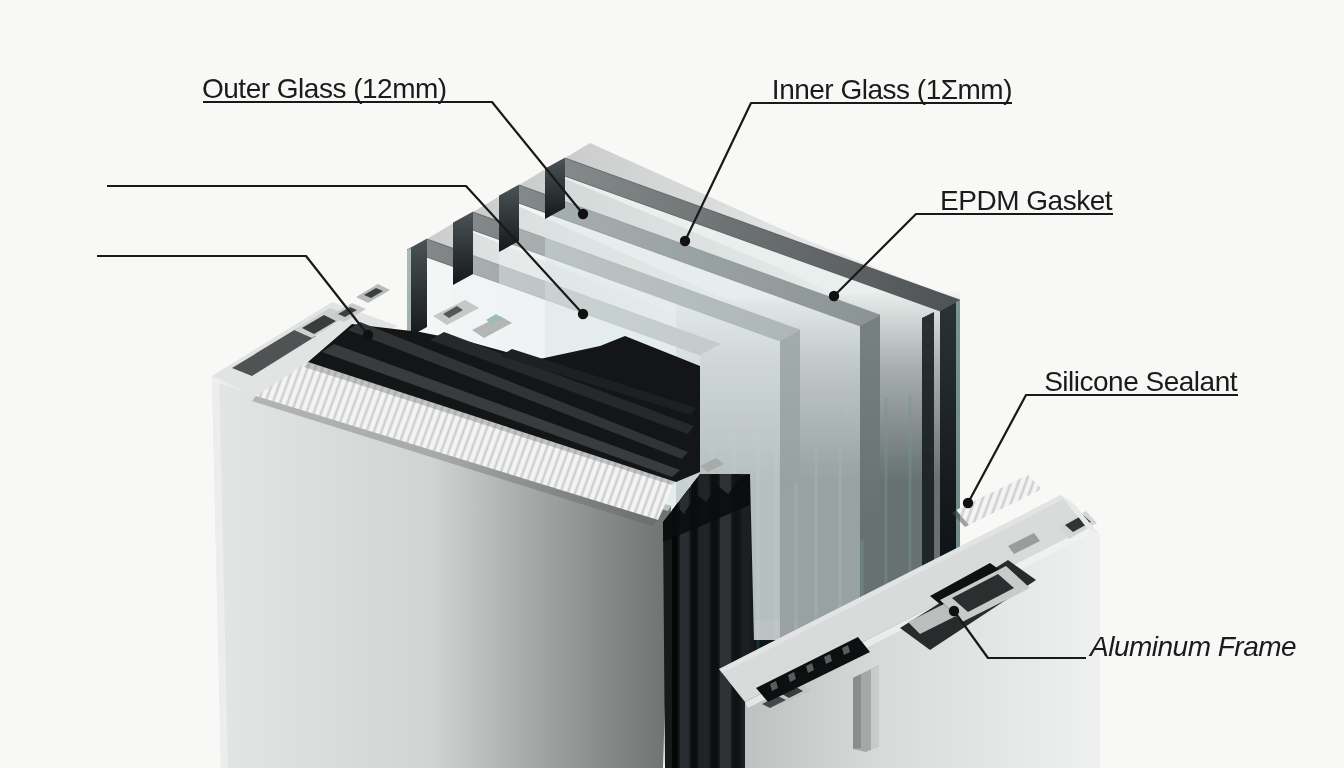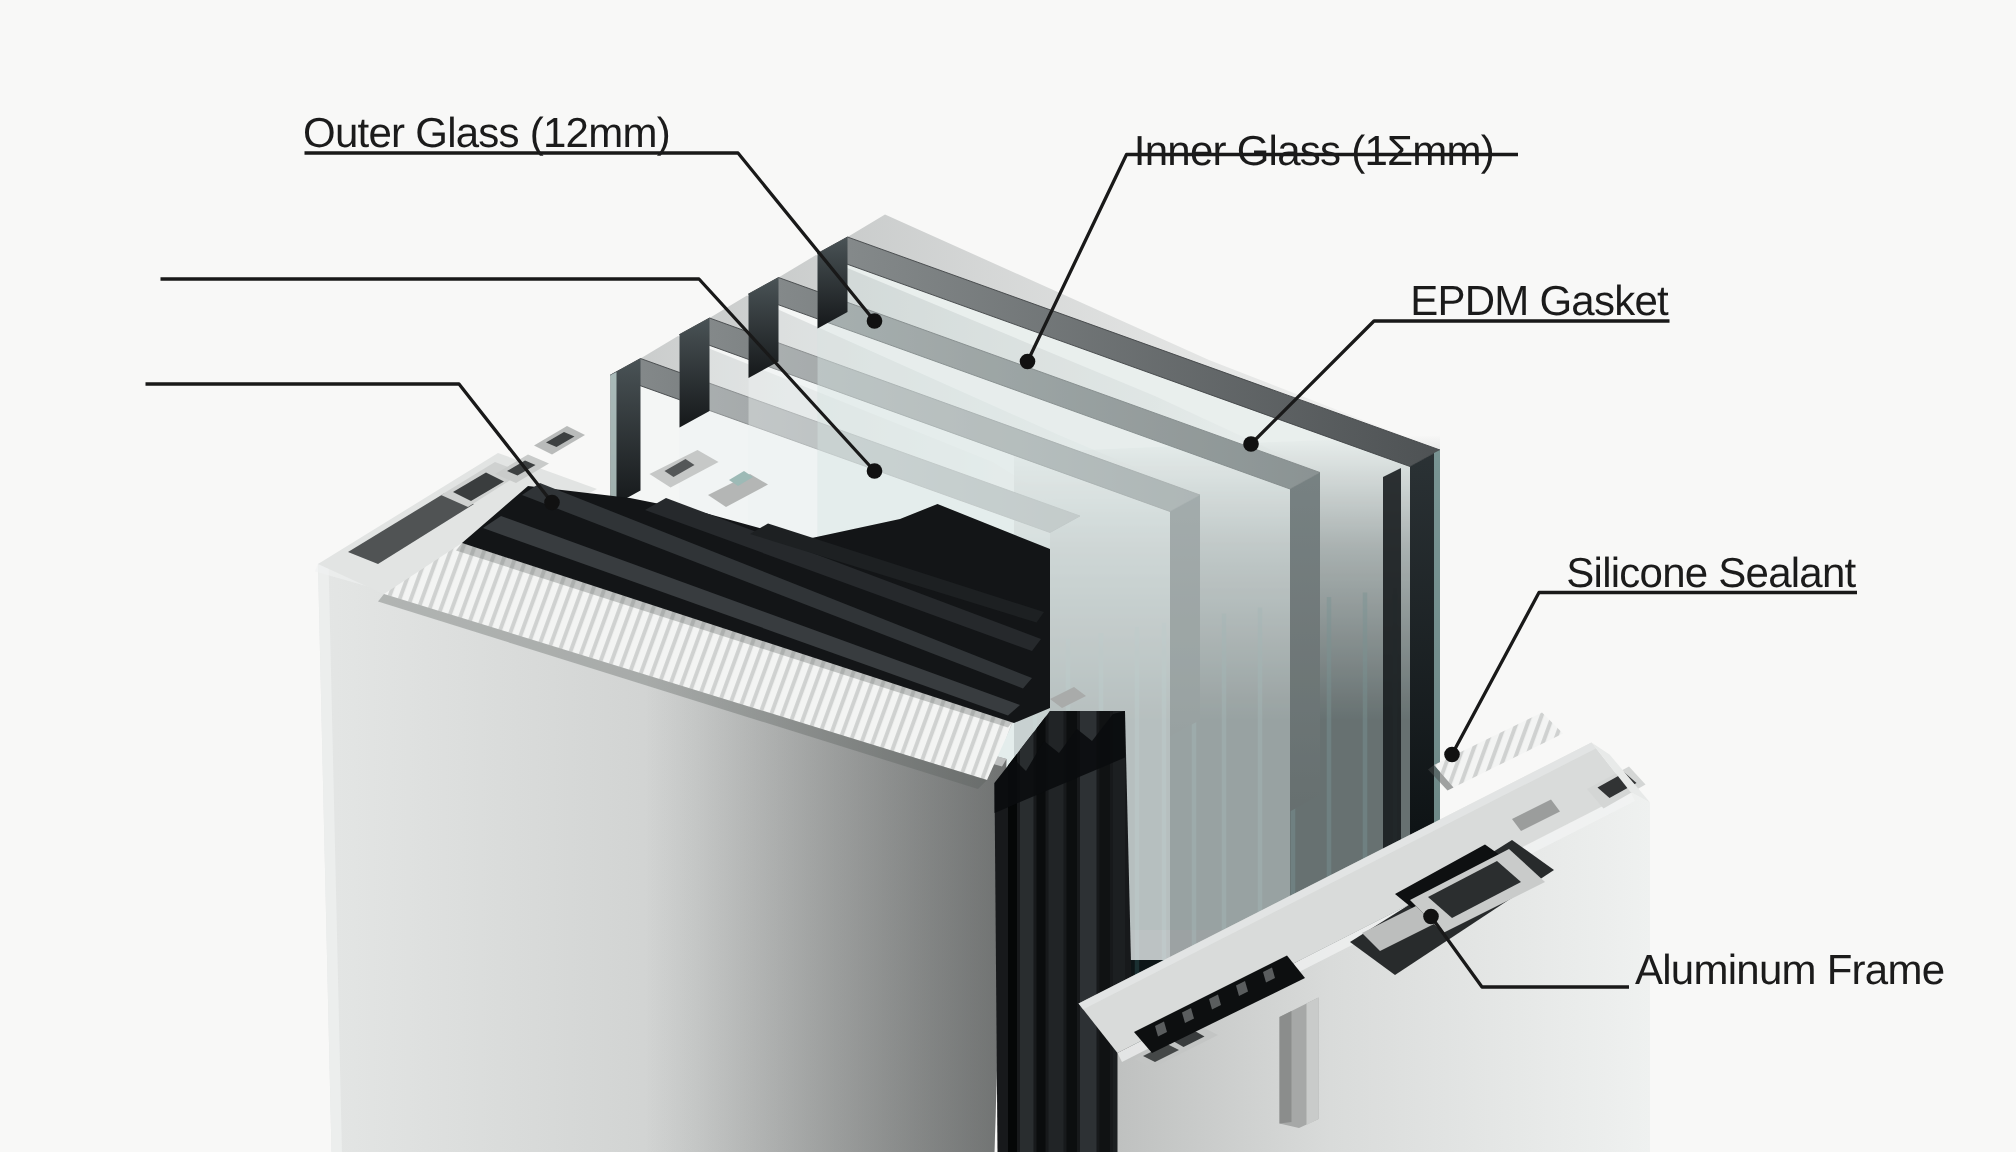--- a/index.html
+++ b/index.html
@@ -238,18 +238,18 @@
       <circle cx="583" cy="314" r="5.2"></circle>
           <circle cx="368" cy="335" r="5.2"></circle>
       <circle cx="834" cy="296" r="5.2"></circle>
           <circle cx="968" cy="503" r="5.2"></circle>
       <circle cx="954" cy="611" r="5.2"></circle>
     </g>
   </g>
 </svg>
 
 <div class="callout" style="left:202px;top:74px;">Outer Glass (12mm)</div>
-<div class="callout r" style="left:736px;top:75px;width:260px;margin-top:11px;">Inner Glass (1Σmm)</div>
+<div class="callout r" style="left:752px;top:75px;width:260px;">Inner Glass (1Σmm)</div>
 <div class="callout r" style="left:912px;top:186px;width:200px;">EPDM Gasket</div>
 <div class="callout r" style="left:1017px;top:367px;width:220px;">Silicone Sealant</div>
-<div class="callout" style="left:1090px;top:632px;">Aluminum Frame</div>
+<div class="callout" style="left:1090px;top:632px;font-style:italic;">Aluminum Frame</div>
 
 </div>
 
 </body></html>

